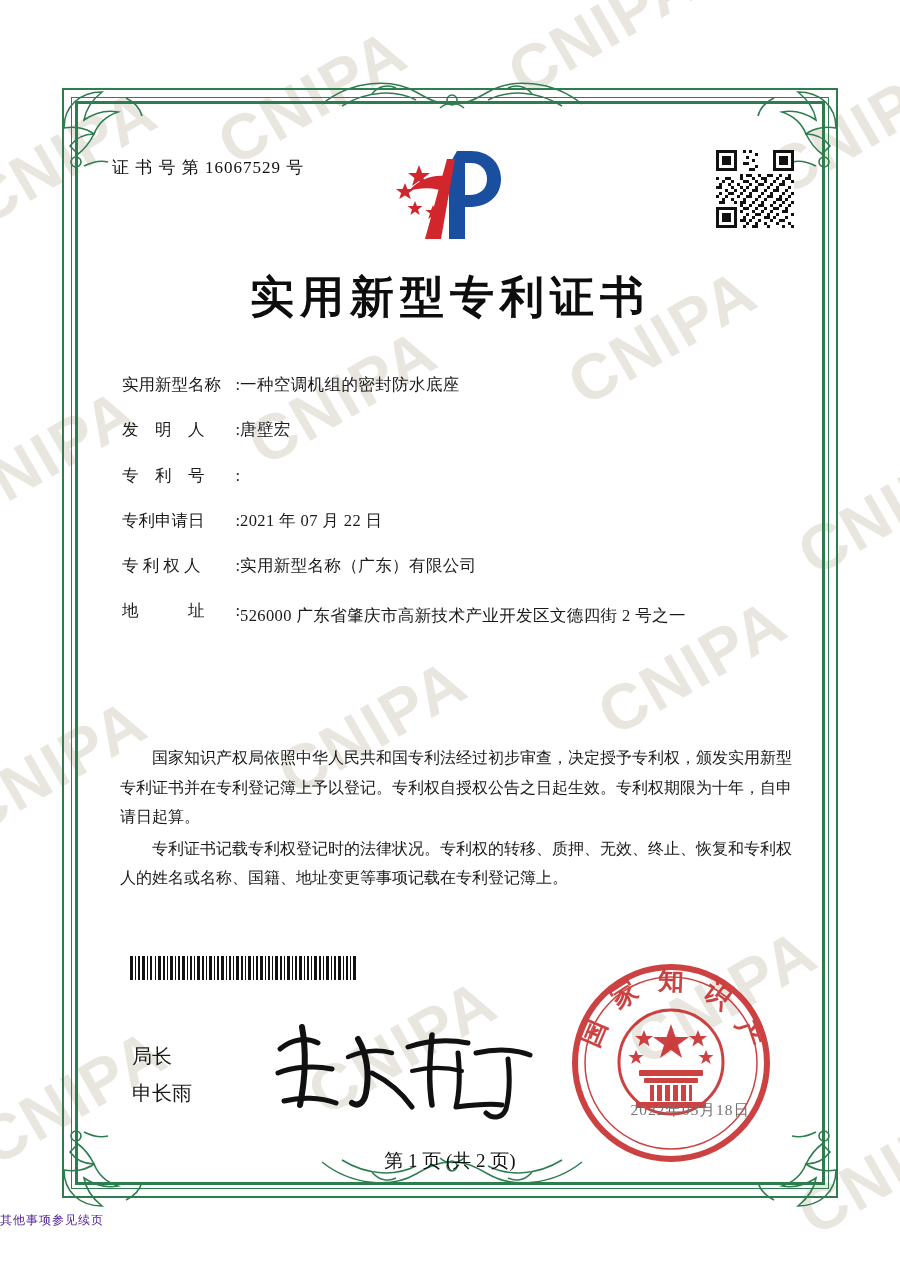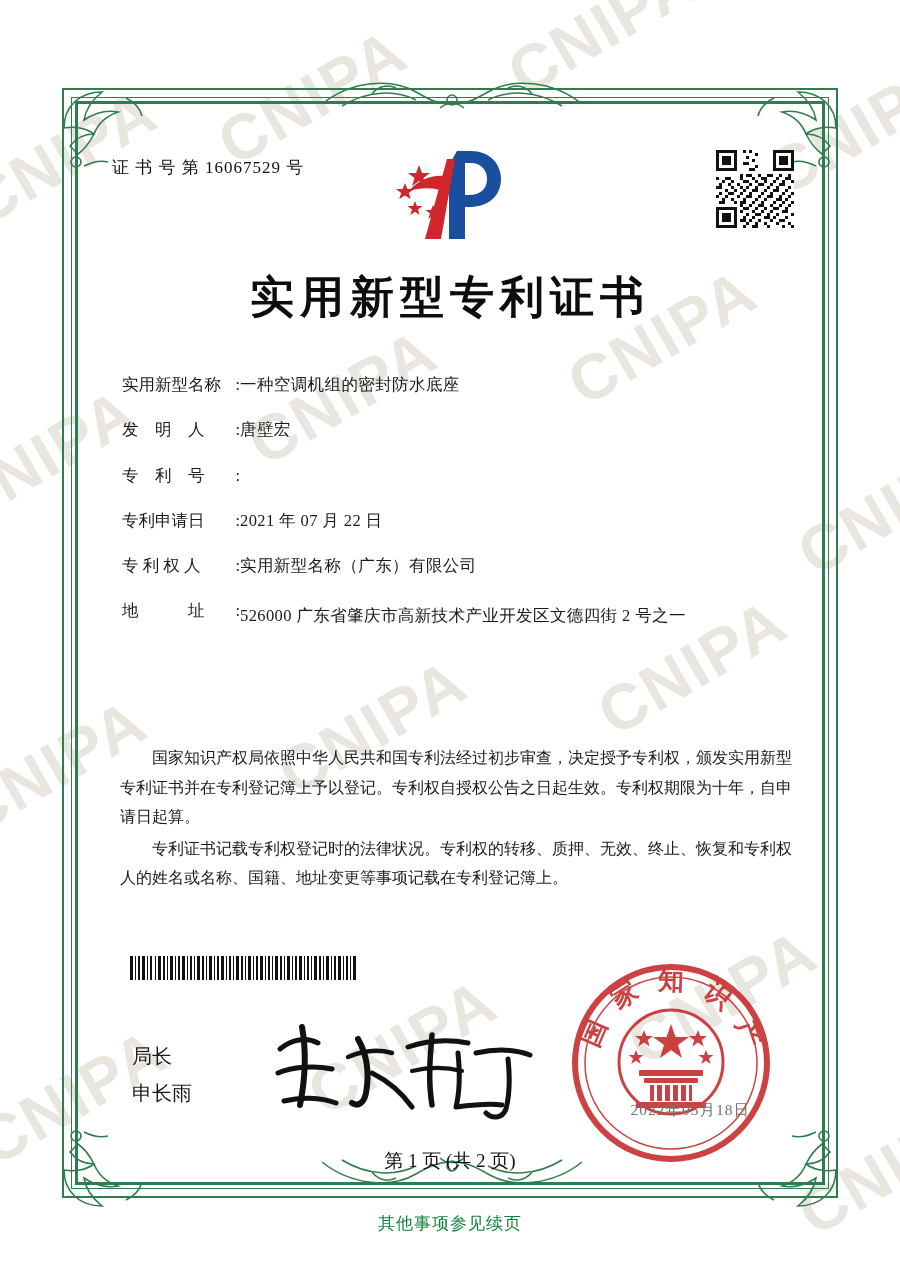--- a/index.html
+++ b/index.html
@@ -225,24 +225,23 @@
     text-align: center;
     font-size: 19px;
     color: #111;
   }
 
   .footer-note {
     position: absolute;
     left: 0;
     right: 0;
     top: 1212px;
-    text-align: center;
-    font-size: 17px;
+    font-size: 12px;
     letter-spacing: 1px;
-    color: #15803d;
+    color: #4c1d95;
     z-index: 4;
   }
 </style>
 </head>
 <body>
 
 <div class="watermarks">
   <div class="wm" style="left:-40px; top:120px; font-size:64px;">CNIPA</div>
   <div class="wm" style="left:210px; top:60px; font-size:64px;">CNIPA</div>
   <div class="wm" style="left:500px; top:-10px; font-size:64px;">CNIPA</div>

